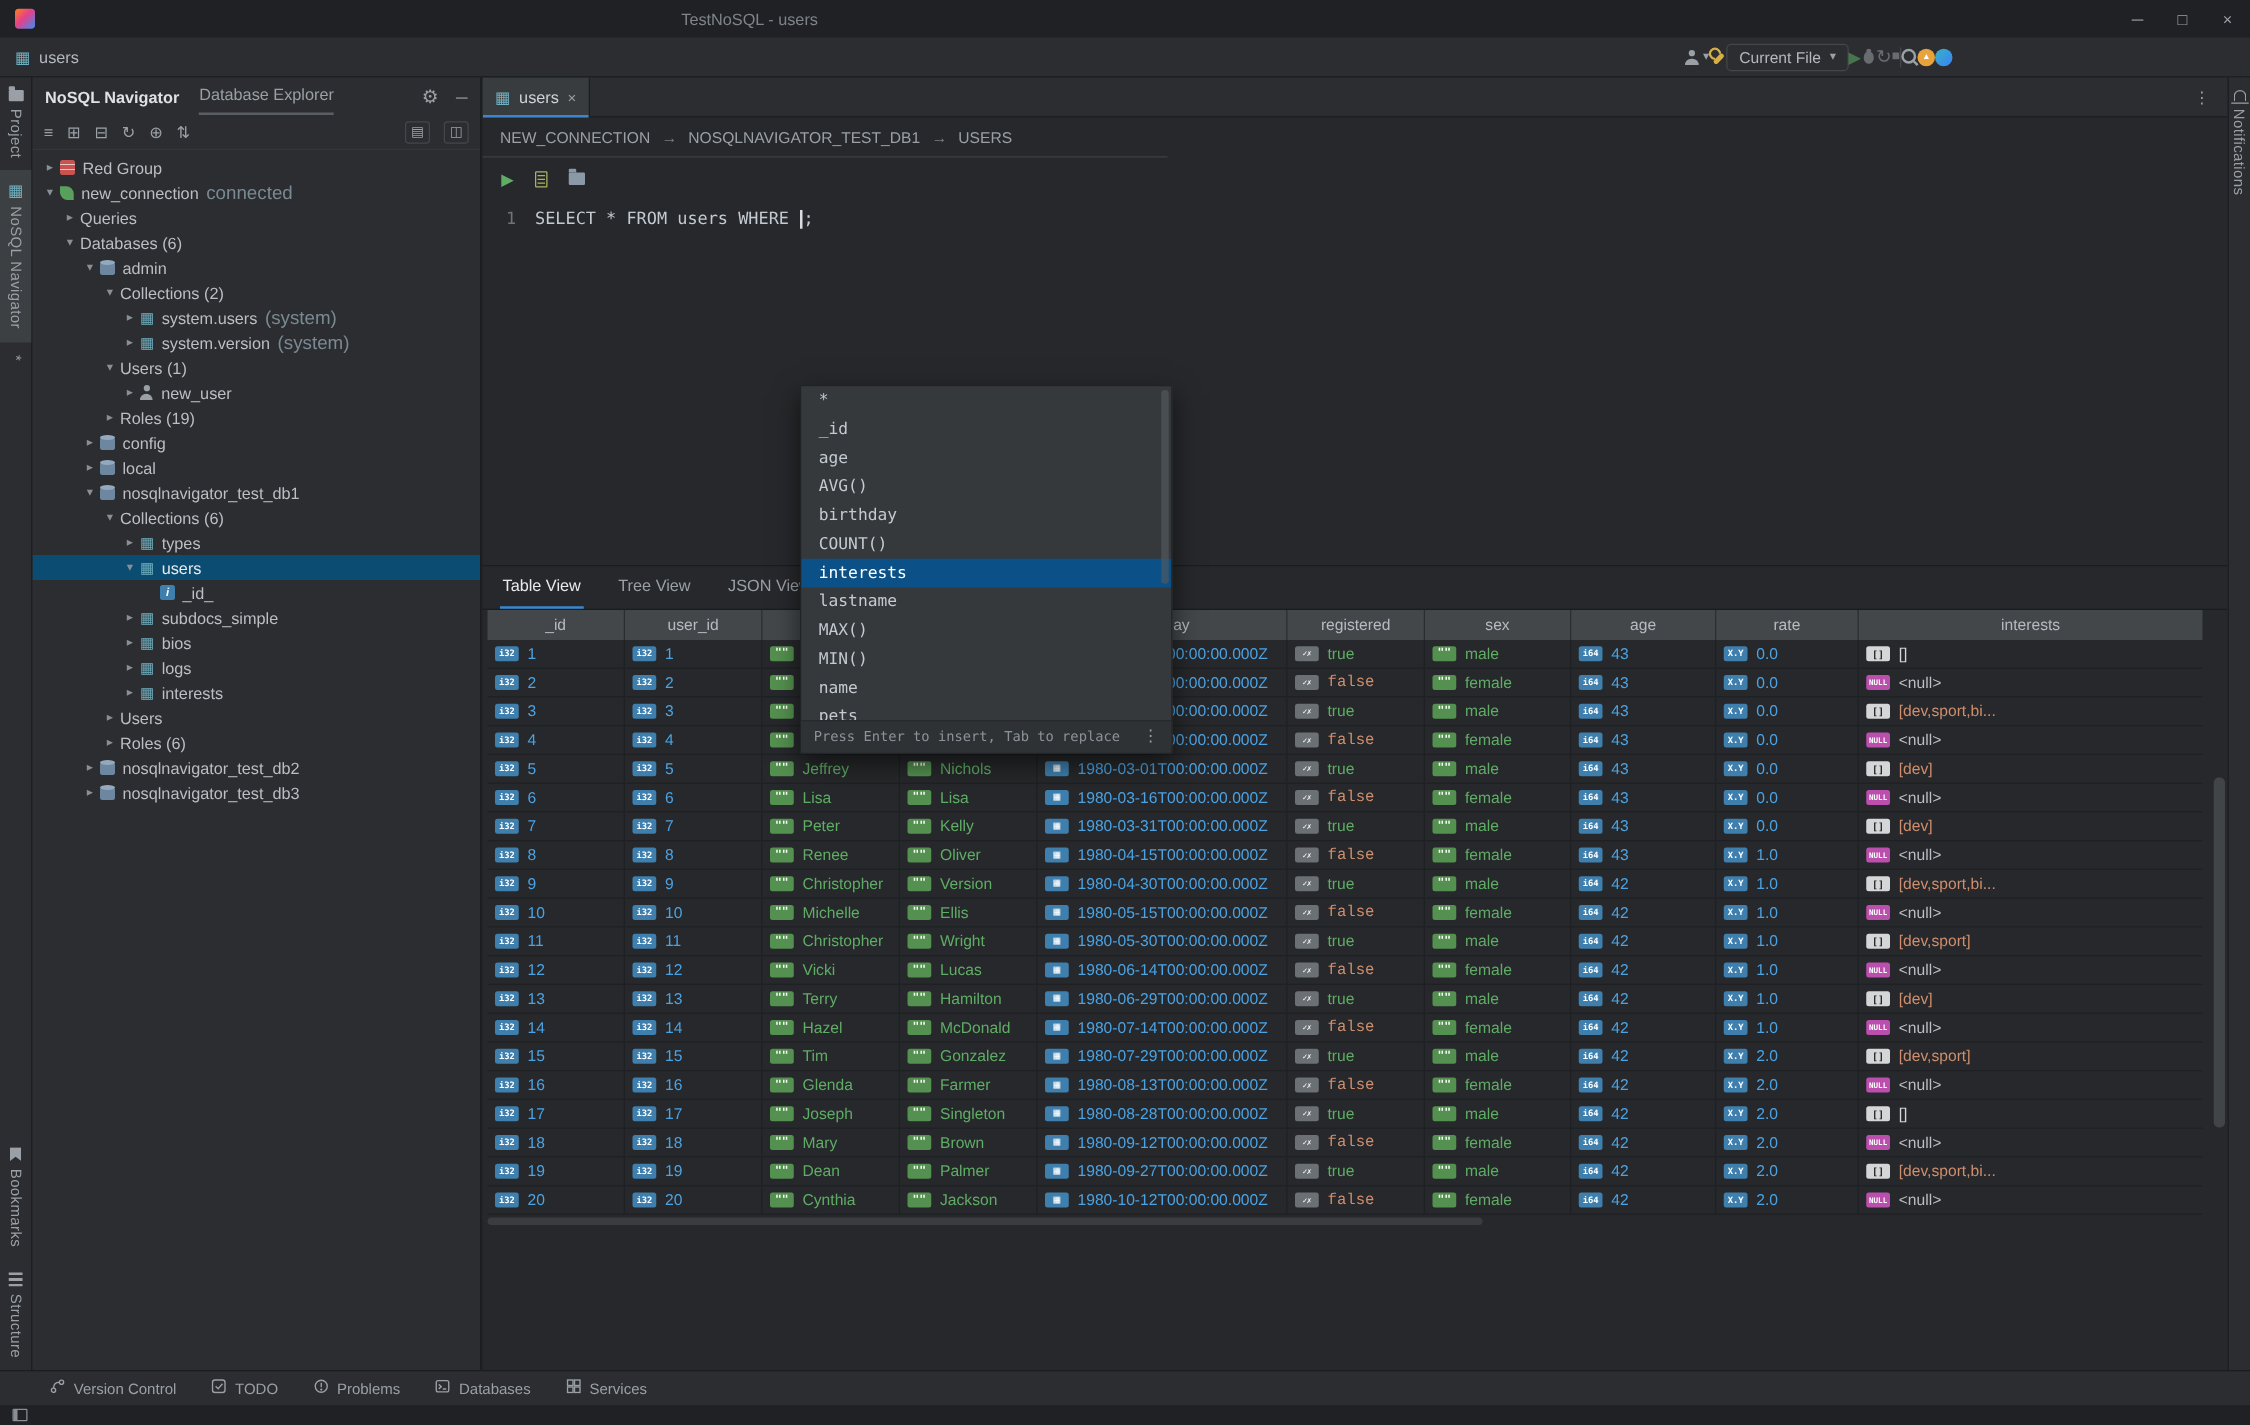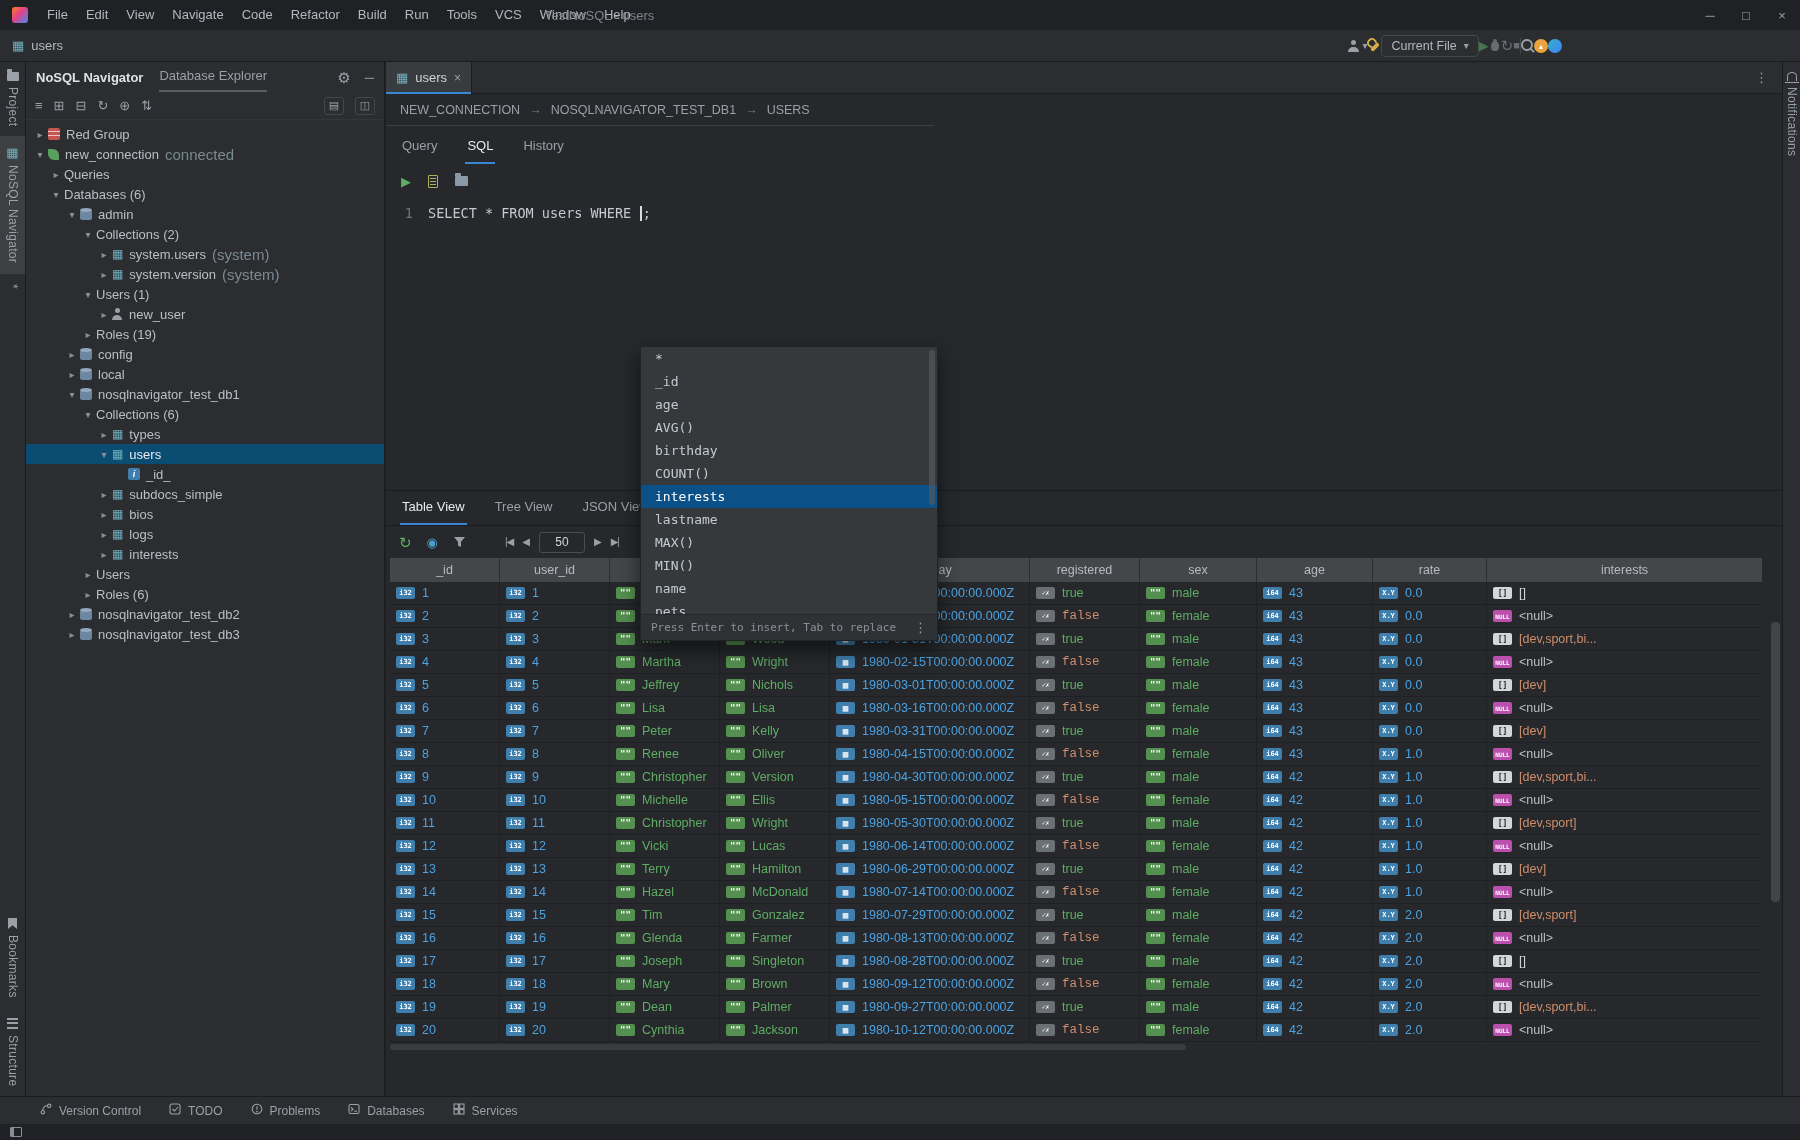--- a/index.html
+++ b/index.html
@@ -167,34 +167,20 @@
   .statusbar{position:absolute;left:0;right:0;bottom:16px;height:28px;background:#2b2d30;border-top:1px solid #1a1c1e;display:flex;align-items:center;gap:28px;padding-left:40px;}
   .sb-item{display:flex;align-items:center;gap:7px;font-size:12px;color:#9aa0a6;}
   .sb-item svg{stroke-width:1.1;}
   .bottombar{position:absolute;left:0;right:0;bottom:0;height:16px;background:#1f2124;display:flex;align-items:center;padding-left:10px;}
 </style>
 </head>
 <body>
 
 <div class="titlebar">
   <span class="logo"></span>
-  <div class="menubar">
-      <span class="menu-item">File</span>
-      <span class="menu-item">Edit</span>
-      <span class="menu-item">View</span>
-      <span class="menu-item">Navigate</span>
-      <span class="menu-item">Code</span>
-      <span class="menu-item">Refactor</span>
-      <span class="menu-item">Build</span>
-      <span class="menu-item">Run</span>
-      <span class="menu-item">Tools</span>
-      <span class="menu-item">VCS</span>
-      <span class="menu-item">Window</span>
-      <span class="menu-item">Help</span>
-    </div>
   <span class="win-title">TestNoSQL - users</span>
   <div class="win-controls">
     <span class="i win-btn i-min"></span>
     <span class="i win-btn i-max"></span>
     <span class="i win-btn i-close"></span>
   </div>
 </div>
 
 <div class="toolbar">
   <div class="tb-left">
@@ -416,25 +402,20 @@
     </div>
     <span class="i i-kebab tab-kebab"></span>
   </div>
   <div class="breadcrumbs" id="breadcrumbs">
       <span class="crumb">NEW_CONNECTION</span>
       <span class="crumb-sep">→</span>
       <span class="crumb">NOSQLNAVIGATOR_TEST_DB1</span>
       <span class="crumb-sep">→</span>
       <span class="crumb">USERS</span>
     </div>
-  <div class="tabs-row sqltabs" id="sqltabs">
-      <span class="tab">Query</span>
-      <span class="tab active">SQL</span>
-      <span class="tab">History</span>
-    </div>
   <div class="sqltoolbar">
     <span class="i i-play green"></span>
     <span class="doc-icon"></span>
     <span class="folder-icon"></span>
   </div>
   <div class="editor mono">
     <div class="code-line">
       <span class="lnum">1</span>
       <span class="code"><span>SELECT * FROM users WHERE </span><span class="caret"></span><span>;</span></span>
     </div>
@@ -458,36 +439,20 @@
         <span>Press Enter to insert, Tab to replace</span>
         <span class="i i-kebab comp-kebab"></span>
       </div>
     </div>
   </div>
   <div class="tabs-row resulttabs" id="resulttabs">
       <span class="tab active">Table View</span>
       <span class="tab">Tree View</span>
       <span class="tab">JSON View</span>
     </div>
-  <div class="results-toolbar">
-    <span class="i i-refresh green"></span>
-    <span class="i i-record blue"></span>
-    <svg width="13" height="12" viewBox="0 0 13 12">
-        <path d="M1 1h11L8 5.8V11l-3-1.6V5.8z" fill="#9aa0a6"></path>
-      </svg>
-    <div class="pager">
-      <span class="i i-pgfirst"></span>
-      <span class="i i-pgprev"></span>
-      <input class="page-input" value="50" style="">
-      <span class="i i-pgnext"></span>
-      <span class="i i-pglast"></span>
-    </div>
-    <span class="i i-gear"></span>
-    <span class="i i-plus blue"></span>
-  </div>
   <div class="table">
     <div class="t-head" id="t-head">
         <div class="t-hcell" style="width: 110px;">_id</div>
         <div class="t-hcell" style="width: 110px;">user_id</div>
         <div class="t-hcell" style="width: 110px;">name</div>
         <div class="t-hcell" style="width: 110px;">lastname</div>
         <div class="t-hcell" style="width: 200px;">birthday</div>
         <div class="t-hcell" style="width: 110px;">registered</div>
         <div class="t-hcell" style="width: 117px;">sex</div>
         <div class="t-hcell" style="width: 116px;">age</div>

